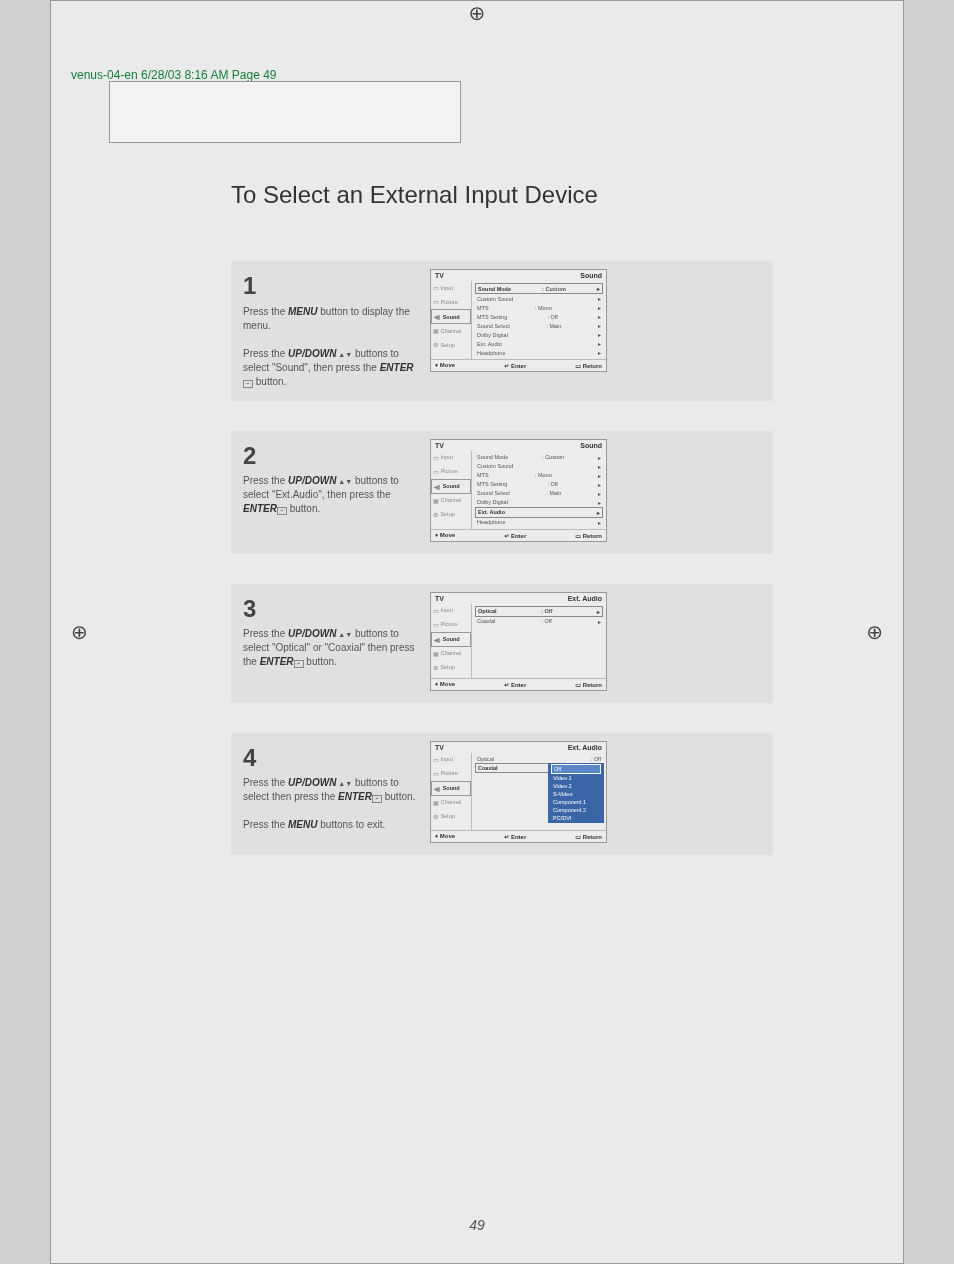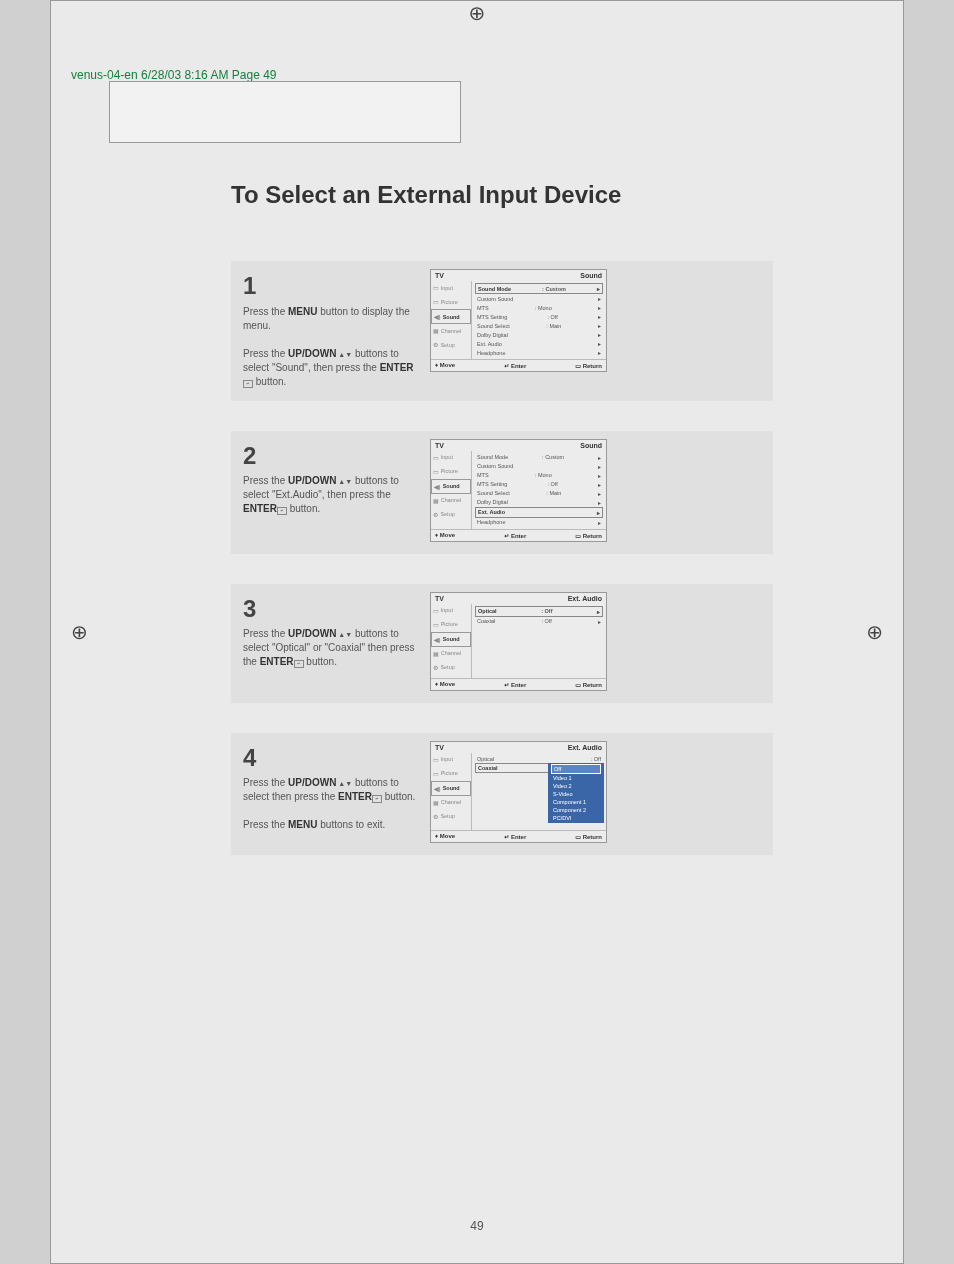--- a/index.html
+++ b/index.html
@@ -52,21 +52,21 @@
     width: 350px;
     height: 60px;
     border: 1px solid #999;
     background: #f2f2f2;
   }
   .title {
     position: absolute;
     left: 180px;
     top: 180px;
     font-size: 24px;
-    font-weight: bold;
+    font-weight: normal;
     color: #333;
   }
   .content-area {
     position: absolute;
     left: 180px;
     right: 130px;
     top: 260px;
   }
   .step {
     background: #e0e0e0;
@@ -81,21 +81,21 @@
     font-size: 10px;
     color: #555;
     line-height: 1.4;
   }
   .step-num {
     font-size: 24px;
     font-weight: bold;
     color: #444;
     margin-bottom: 2px;
   }
-  .bold { font-weight: bold; color: #333; }
+  .bold { font-weight: bold; color: #333; font-style: italic; }
   .osd {
     width: 175px;
     font-size: 6px;
     color: #555;
     border: 1px solid #999;
     background: #ececec;
   }
   .osd-titlebar {
     display: flex;
     justify-content: space-between;
@@ -167,22 +167,23 @@
   .dropdown .dd-item.sel {
     background: #5a86c8;
     border: 1px solid #fff;
   }
   .page-number {
     position: absolute;
     bottom: 30px;
     left: 0;
     right: 0;
     text-align: center;
-    font-size: 12px;
+    font-size: 14px;
     color: #555;
+    font-style: italic;
   }
   .icon-box {
     display:inline-block;
     width:8px;
     height:6px;
     border:1px solid #888;
     font-size:4px;
     text-align:center;
     line-height:5px;
   }

